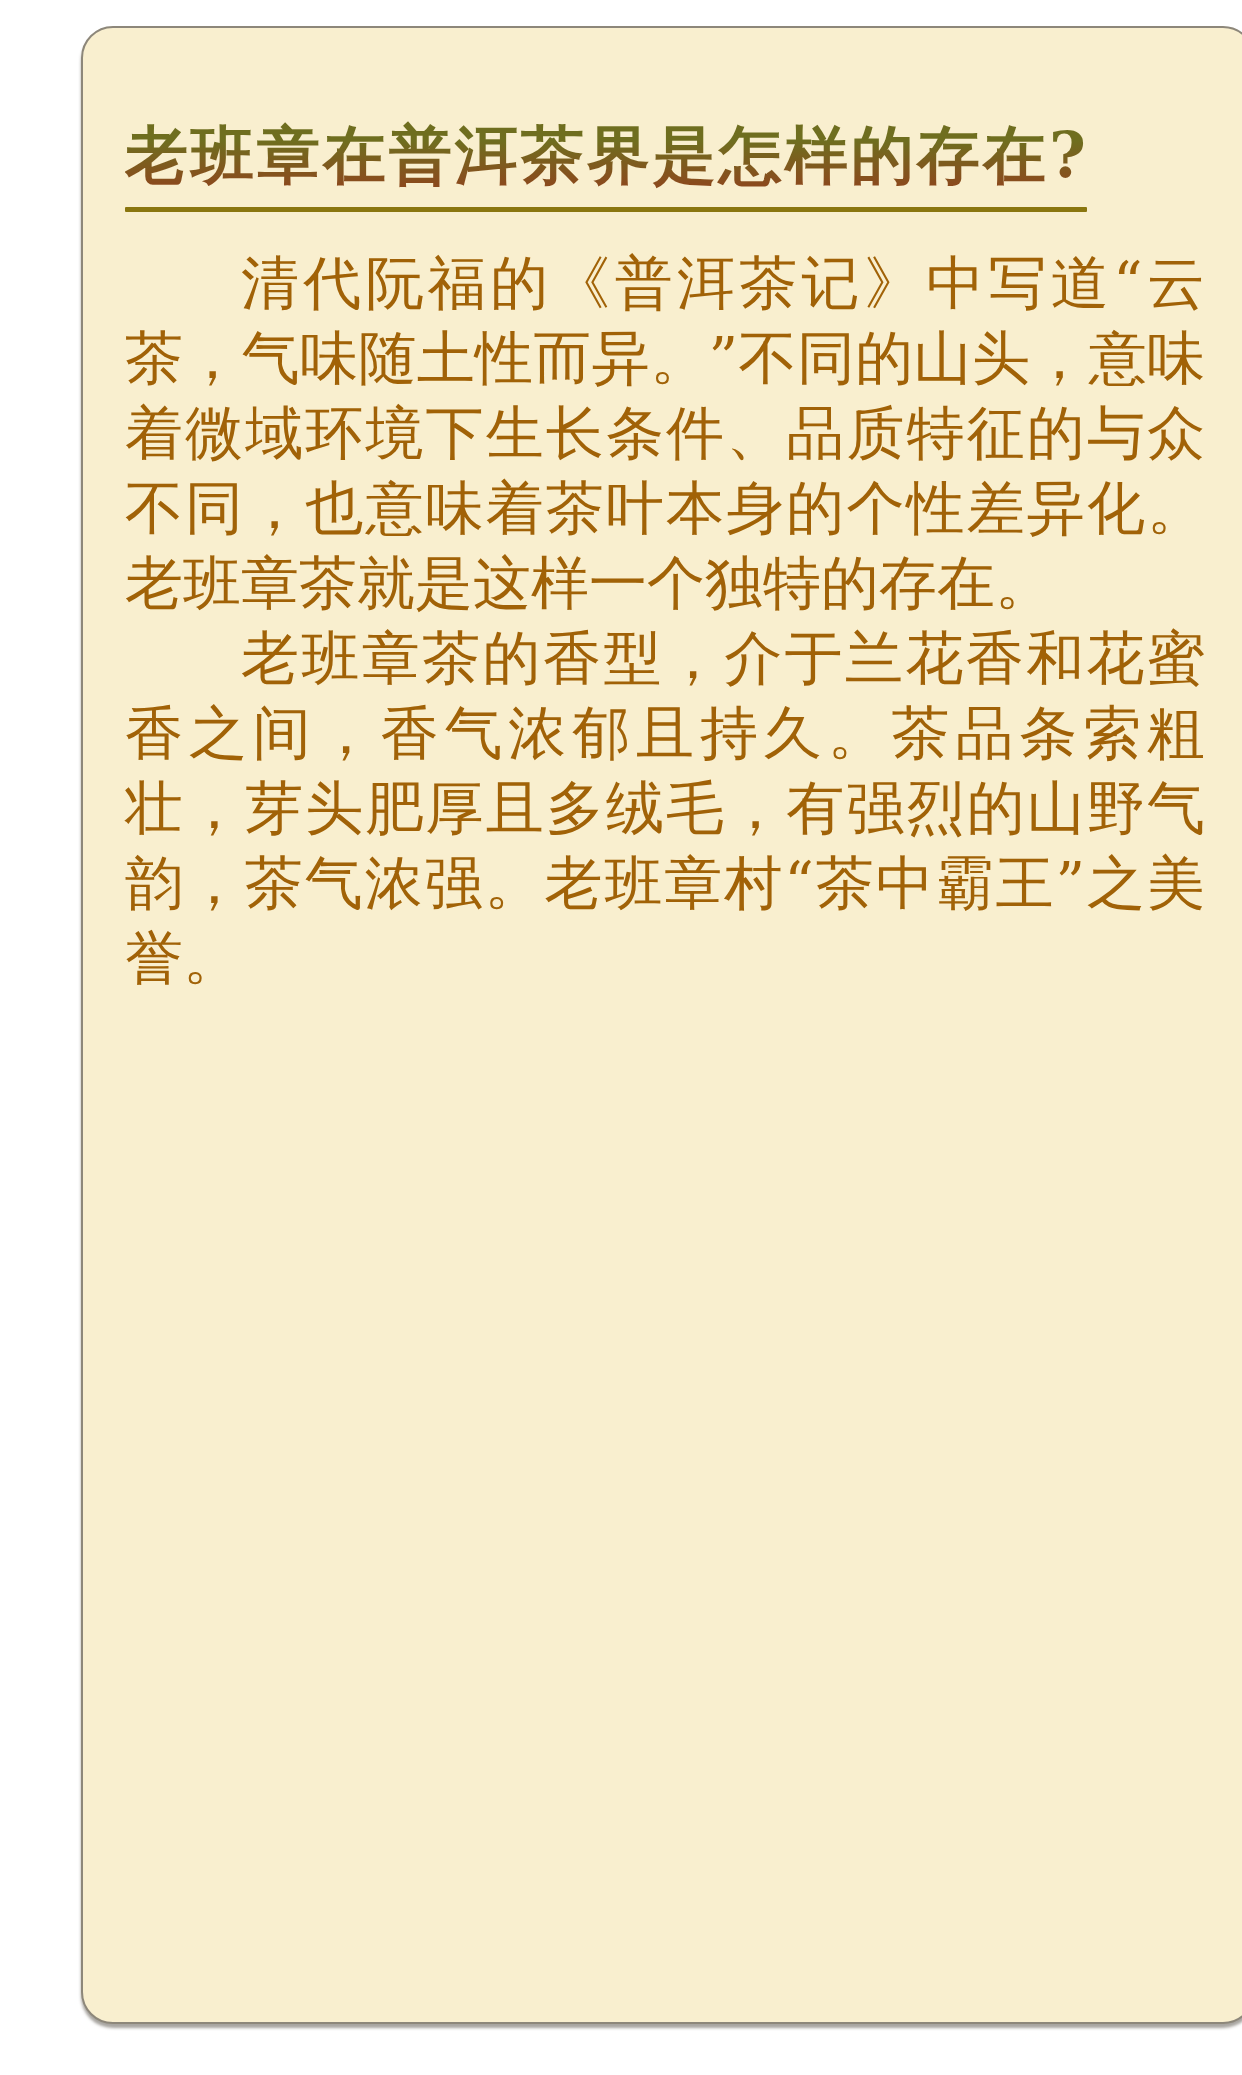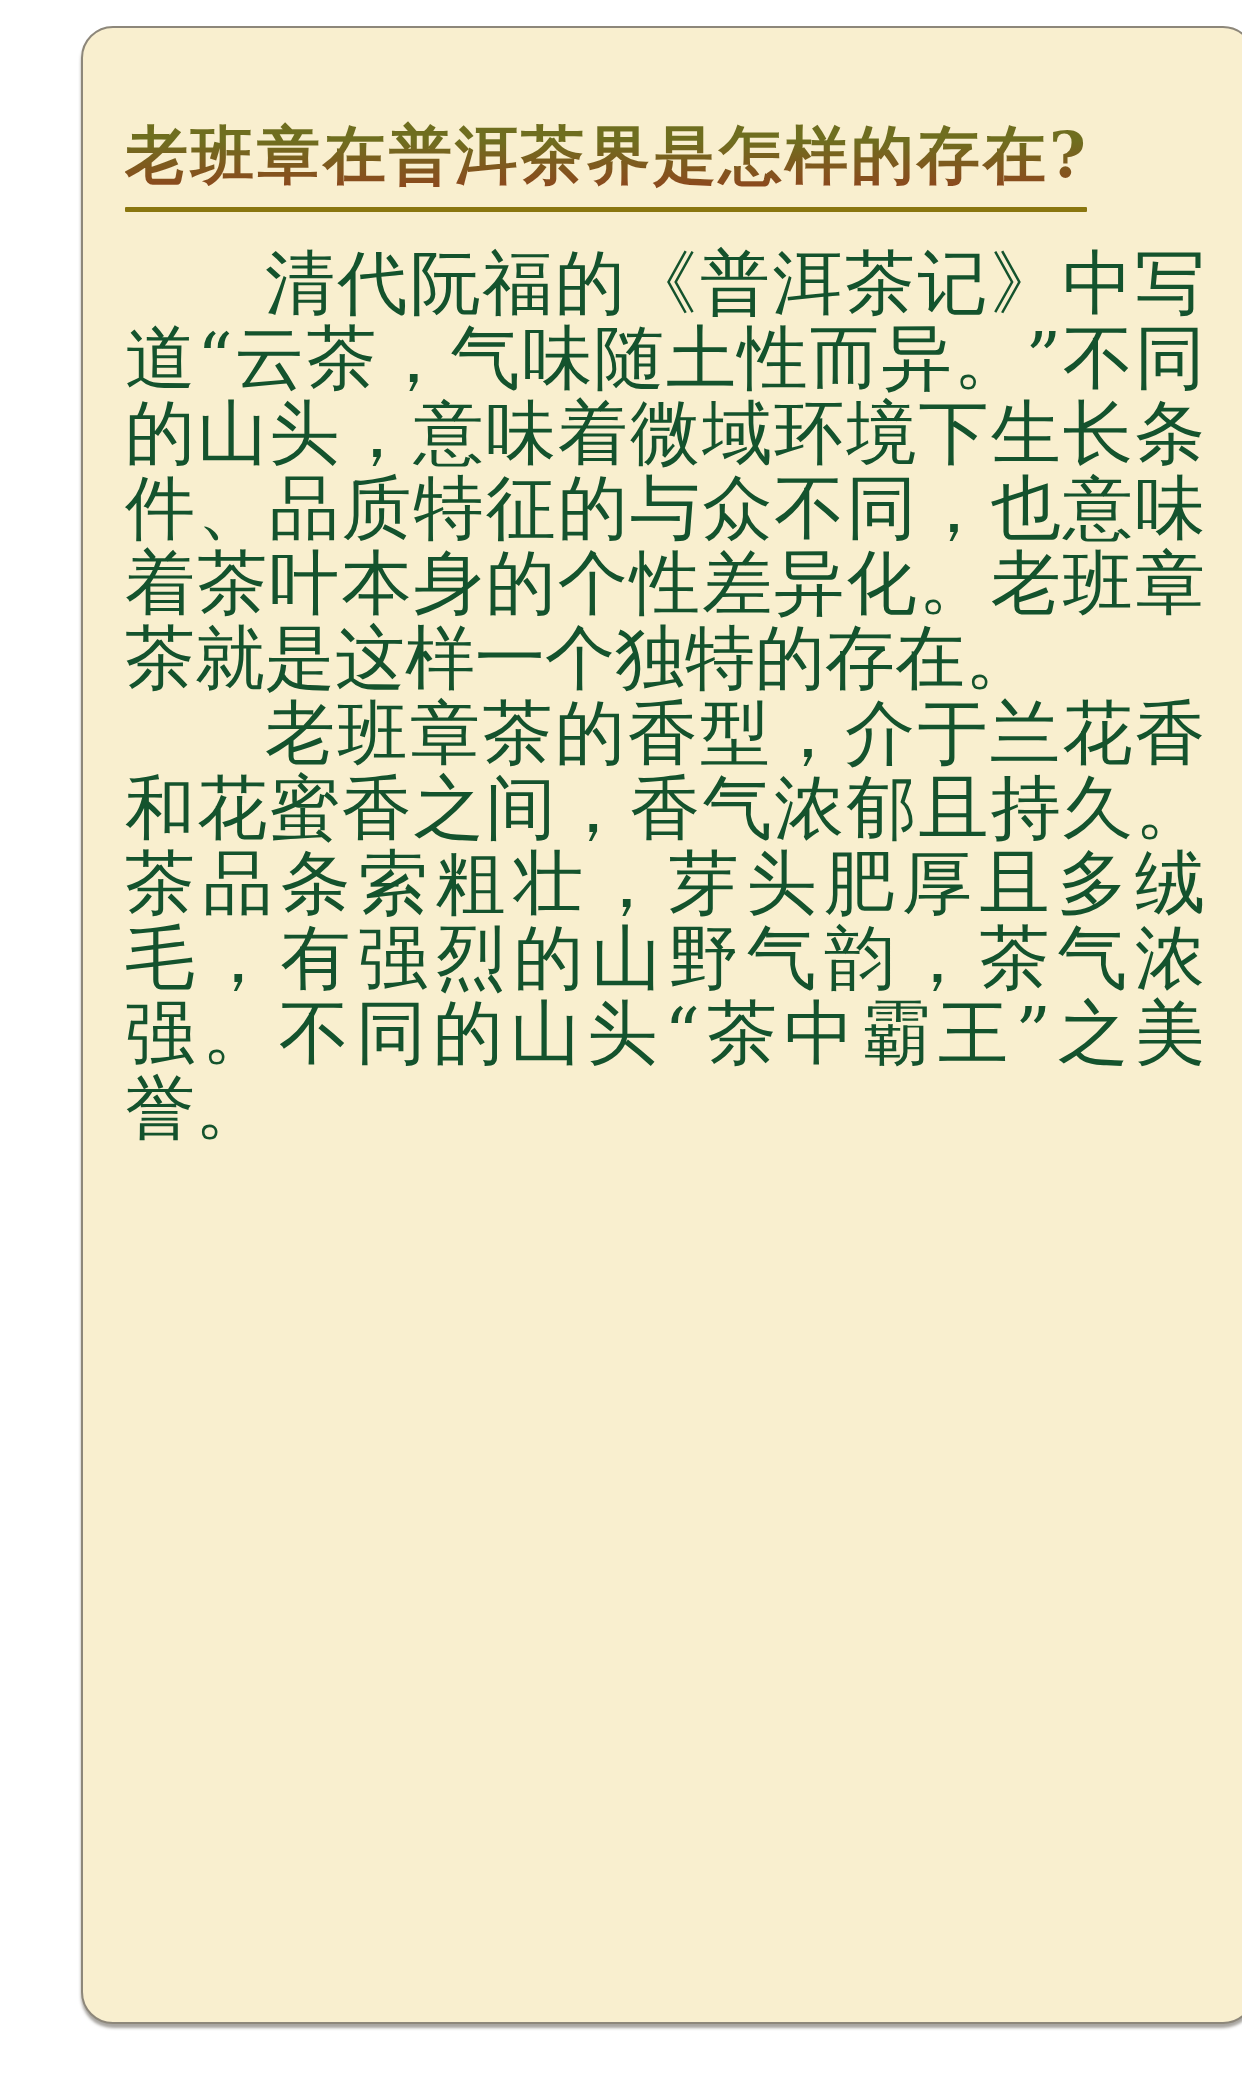--- a/index.html
+++ b/index.html
@@ -48,33 +48,33 @@
   .title-underline {
     width: 962px;
     height: 5px;
     background: #8a760f;
     margin-top: 16px;
     border-radius: 1px;
   }
   .article {
     margin-top: 34px;
     width: 1080px;
-    font-size: 70px;
+    font-size: 58px;
     line-height: 75px;
-    color: #14532d;
+    color: #a16207;
     text-align: justify;
   }
   .article p {
     margin: 0;
     text-indent: 2em;
   }
 </style>
 </head>
 <body>
 
 <div class="card">
   <h1 class="title">老班章在普洱茶界是怎样的存在?</h1>
   <div class="title-underline"></div>
   <div class="article">
     <p>清代阮福的《普洱茶记》中写道“云茶，气味随土性而异。”不同的山头，意味着微域环境下生长条件、品质特征的与众不同，也意味着茶叶本身的个性差异化。老班章茶就是这样一个独特的存在。</p>
-    <p>老班章茶的香型，介于兰花香和花蜜香之间，香气浓郁且持久。茶品条索粗壮，芽头肥厚且多绒毛，有强烈的山野气韵，茶气浓强。不同的山头“茶中霸王”之美誉。</p>
+    <p>老班章茶的香型，介于兰花香和花蜜香之间，香气浓郁且持久。茶品条索粗壮，芽头肥厚且多绒毛，有强烈的山野气韵，茶气浓强。老班章村“茶中霸王”之美誉。</p>
   </div>
 </div>
 
 </body></html>

